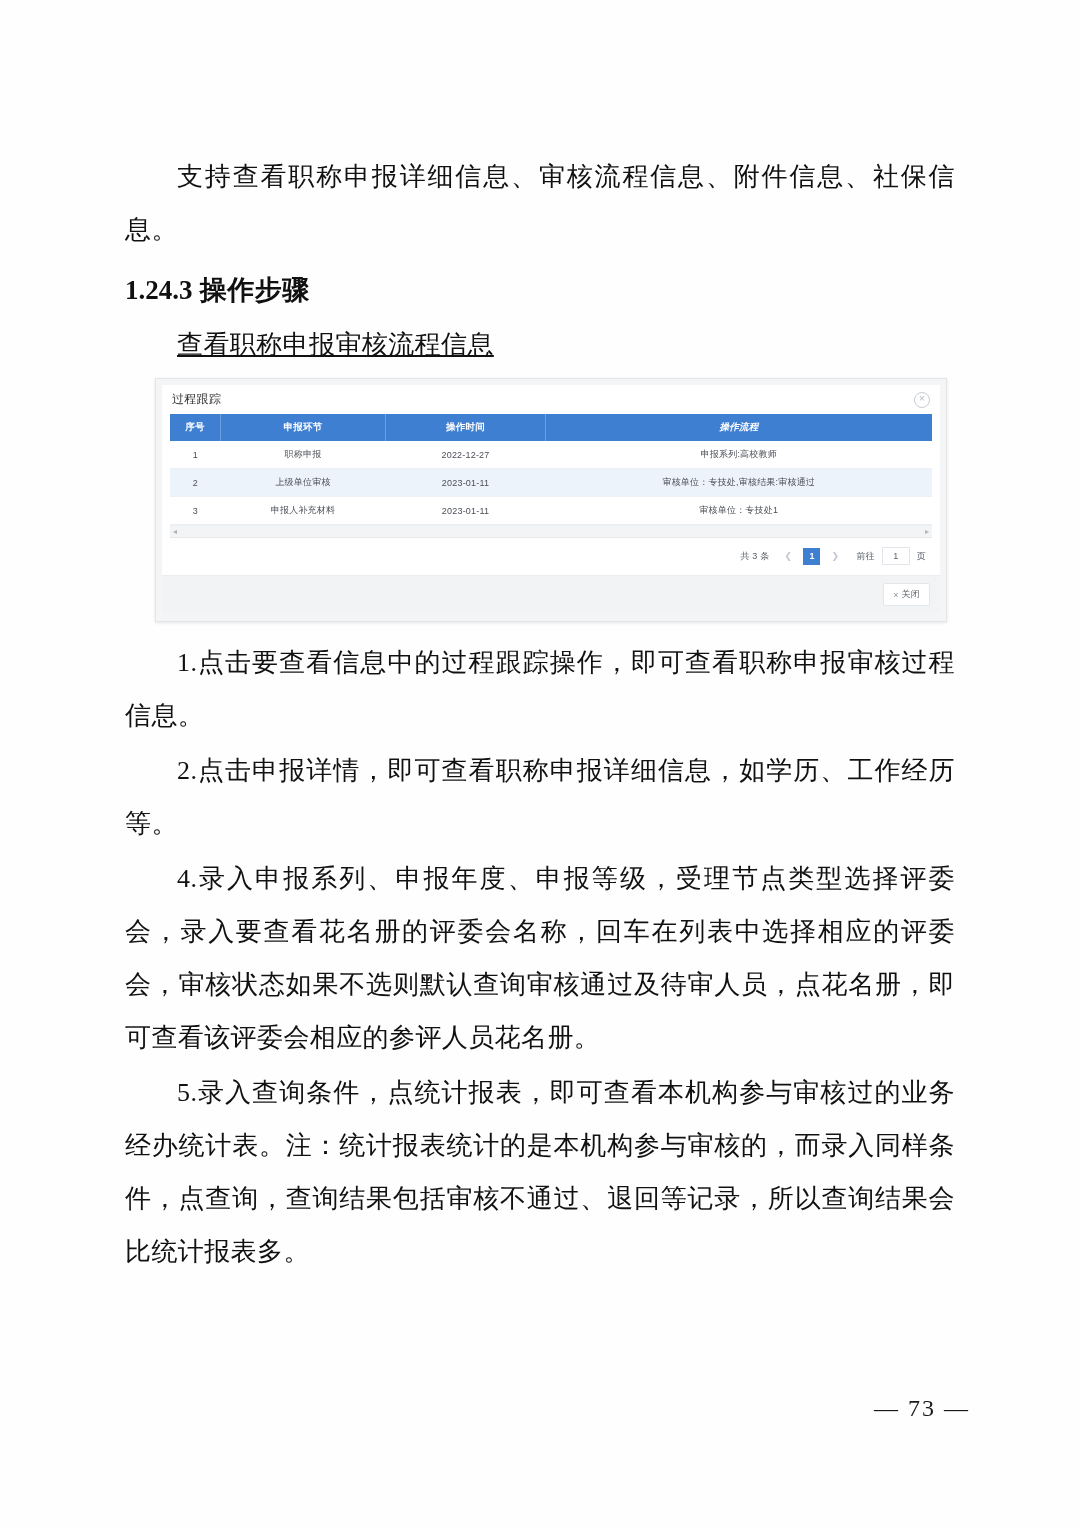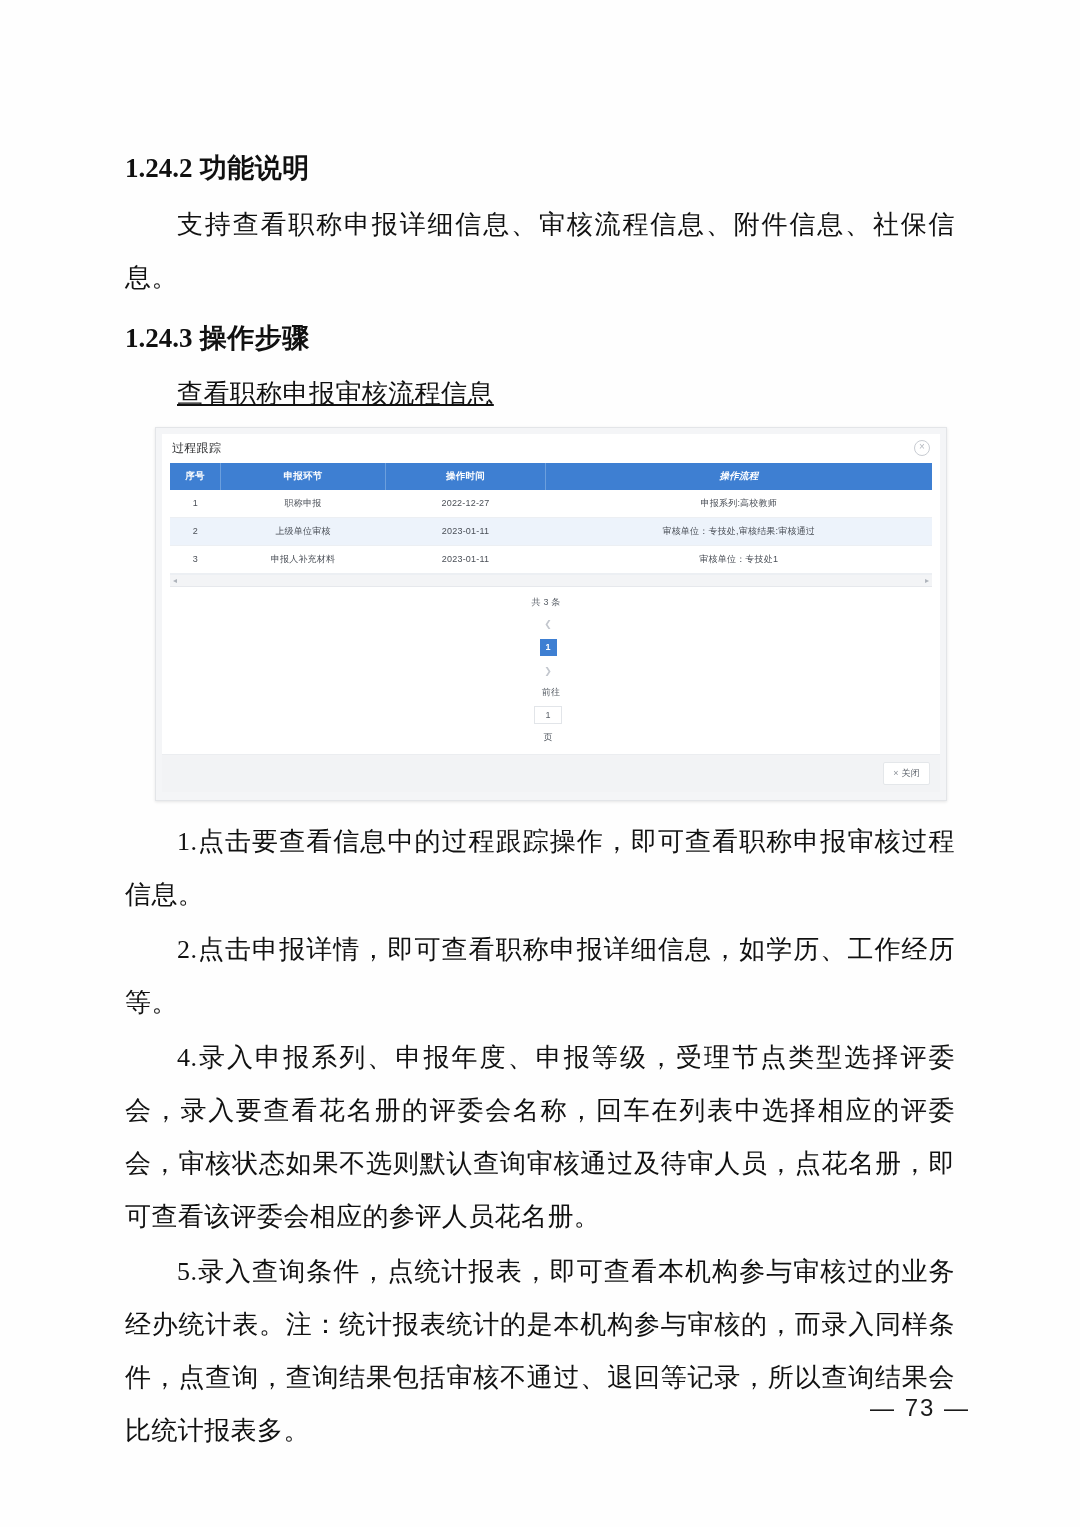--- a/index.html
+++ b/index.html
@@ -176,21 +176,20 @@
   .pager {
     display: flex;
     align-items: center;
     justify-content: flex-end;
     gap: 7px;
     padding: 9px 6px 10px 0;
     font-family: "Liberation Sans", "DejaVu Sans", sans-serif;
     font-size: 9px;
     color: #5a6068;
     background: #ffffff;
-    flex-direction: column;
   }
   .pager .total { margin-right: 4px; letter-spacing: 0.2px; }
   .pager .arrow-btn {
     width: 16px; height: 16px;
     line-height: 16px;
     text-align: center;
     color: #c3c7ce;
     font-size: 9px;
     cursor: pointer;
   }
@@ -241,36 +240,32 @@
     cursor: pointer;
     letter-spacing: 0.2px;
   }
   .btn-close .x { font-size: 9px; color: #8d929a; }
 
   
   .page-footer {
     position: absolute;
     right: 110px;
     bottom: 105px;
-    font-family: Liberation Sans, sans-serif;
+    font-family: Liberation Serif, serif;
     font-size: 24px;
     color: #1a1a1a;
     letter-spacing: 2px;
   }
 </style>
 </head>
 <body>
 
 <div class="page">
   <div class="content">
 
-    <h2 class="section-heading">
-      <span class="num">1.24.2</span>
-      <span>功能说明</span>
-    </h2>
     <p class="body-text">支持查看职称申报详细信息、审核流程信息、附件信息、社保信息。</p>
 
     <div class="spacer-sm"></div>
 
     <h2 class="section-heading">
       <span class="num">1.24.3</span>
       <span>操作步骤</span>
     </h2>
     <p class="sub-label">查看职称申报审核流程信息</p>
 

